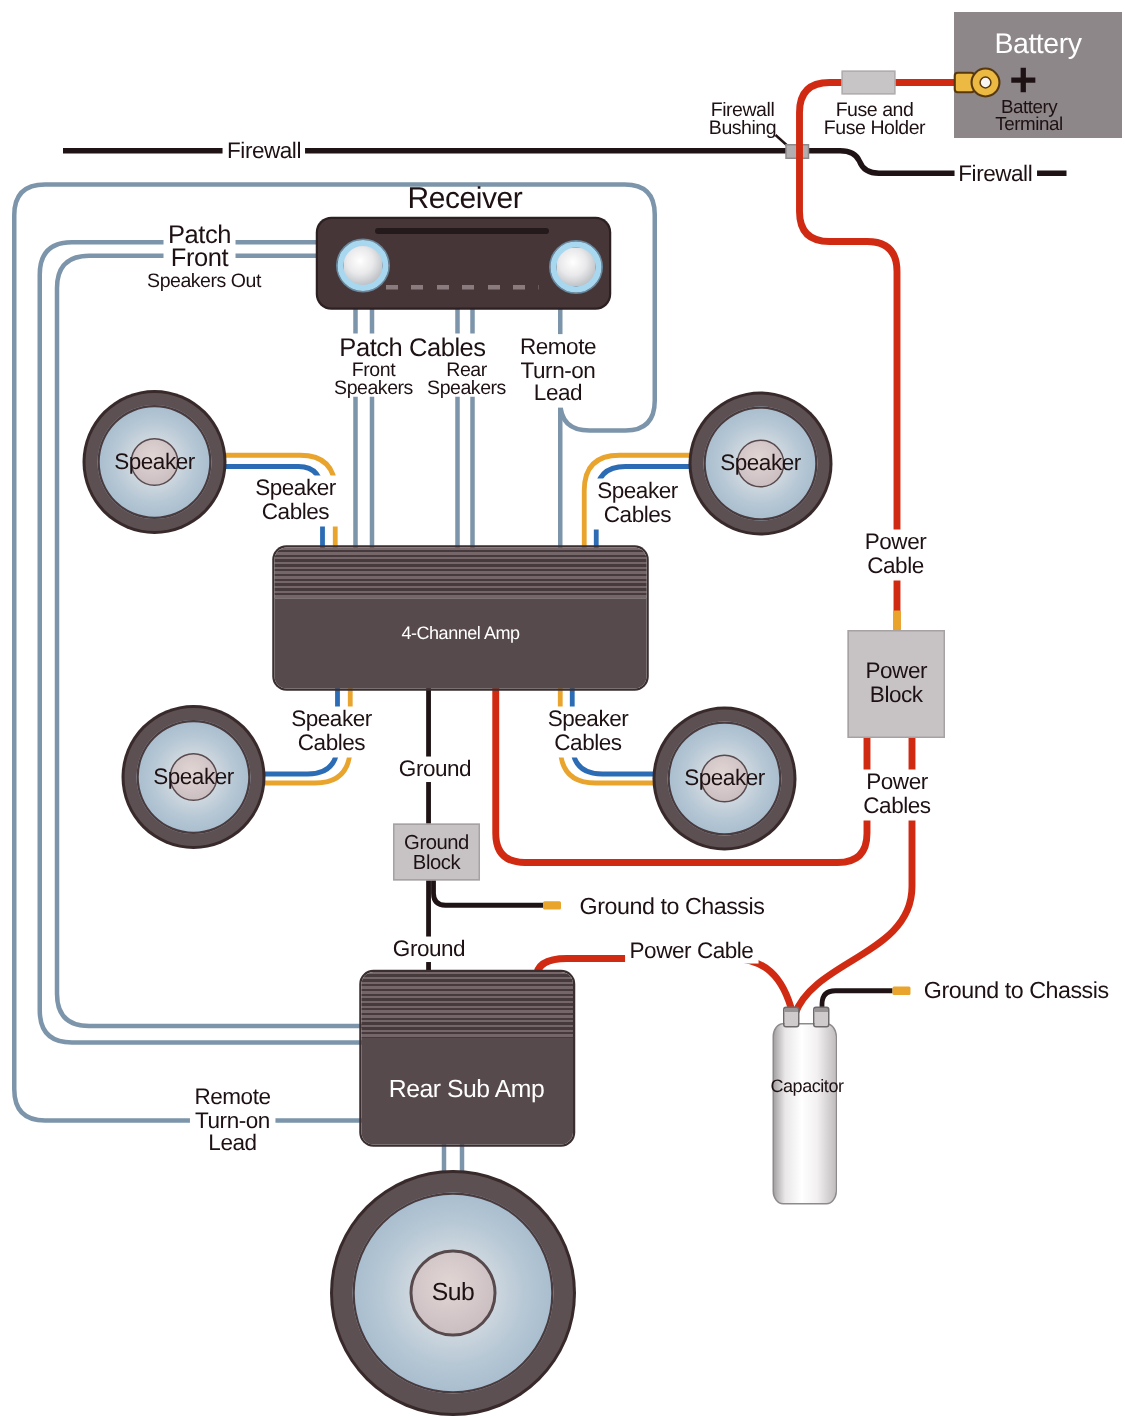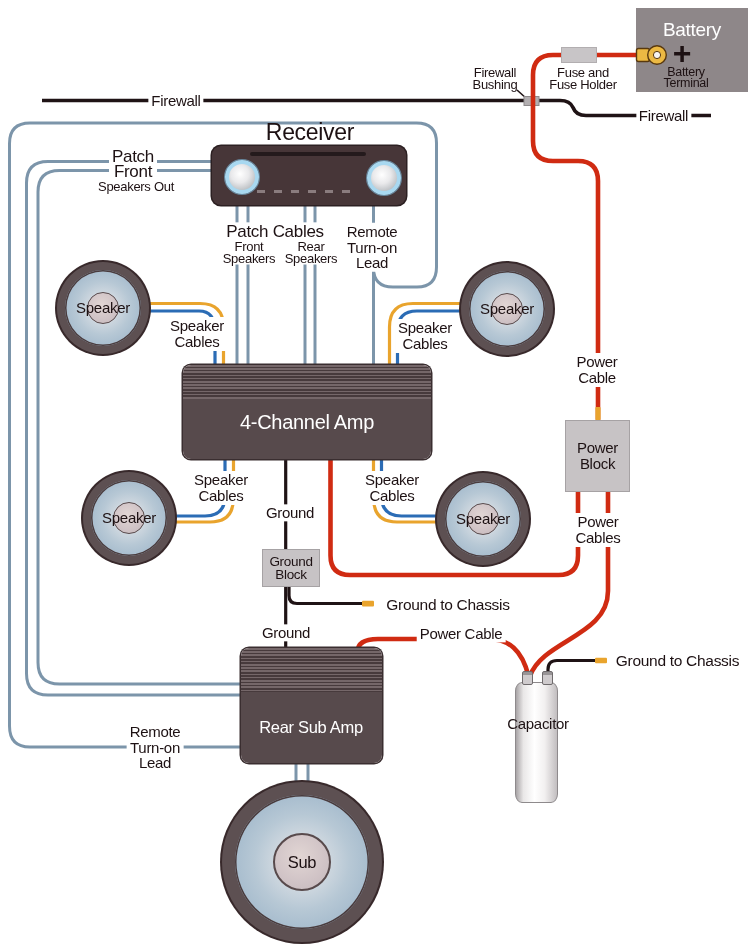--- a/index.html
+++ b/index.html
@@ -176,21 +176,21 @@
   </div>
   <div class="spk" id="spk-br">
     <div class="cone"></div>
     <div class="dustcap"></div>
   </div>
   <div class="spk" id="sub-spk">
     <div class="cone"></div>
     <div class="dustcap"></div>
   </div>
 
-  <div class="lbl" style="left:310px;top:133px;font-size:23px;text-align:center;">Receiver</div>
+  <div class="lbl" style="left:310px;top:133px;font-size:20px;text-align:center;">Receiver</div>
   <div class="lbl bg" style="left:133px;top:164px;font-size:17px;line-height:15px;">Patch
 Front</div>
   <div class="lbl" style="left:136px;top:186.5px;font-size:13px;">Speakers Out</div>
   <div class="lbl bg" style="left:275px;top:232px;font-size:17px;">Patch Cables</div>
   <div class="lbl bg" style="left:249px;top:252px;font-size:13px;line-height:11.5px;">Front
 Speakers</div>
   <div class="lbl bg" style="left:311px;top:252px;font-size:13px;line-height:11.5px;">Rear
 Speakers</div>
   <div class="lbl bg" style="left:372px;top:247px;font-size:15px;line-height:15.5px;">Remote
 Turn-on
@@ -212,33 +212,33 @@
   <div class="lbl bg" style="left:286px;top:632.5px;font-size:15px;">Ground</div>
 
   <div class="lbl bg" style="left:597px;top:370px;font-size:15px;line-height:16px;">Power
 Cable</div>
   <div class="lbl" style="left:597.5px;top:456px;font-size:15px;line-height:16px;">Power
 Block</div>
   <div class="lbl bg" style="left:598px;top:530px;font-size:15px;line-height:16px;">Power
 Cables</div>
   <div class="lbl bg" style="left:461px;top:634px;font-size:15px;">Power Cable</div>
   <div class="lbl" style="left:677.5px;top:660.5px;font-size:15.5px;white-space:nowrap;">Ground to Chassis</div>
-  <div class="lbl" style="left:538px;top:724px;font-size:15px;">Capacitor</div>
+  <div class="lbl" style="left:538px;top:724px;font-size:12px;">Capacitor</div>
   <div class="lbl bg" style="left:155px;top:747px;font-size:15px;line-height:15.5px;">Remote
 Turn-on
 Lead</div>
 
   <div class="lbl bg" style="left:176px;top:100.5px;font-size:15px;">Firewall</div>
   <div class="lbl bg" style="left:663.5px;top:115.5px;font-size:15px;">Firewall</div>
   <div class="lbl" style="left:495px;top:79px;font-size:13px;line-height:12px;">Firewall
 Bushing</div>
   <div class="lbl bg" style="left:583px;top:78.5px;font-size:13px;line-height:12px;">Fuse and
 Fuse Holder</div>
 
-  <div class="lbl white" style="left:307px;top:421.5px;font-size:20px;">4-Channel Amp</div>
+  <div class="lbl white" style="left:307px;top:421.5px;font-size:12px;">4-Channel Amp</div>
   <div class="lbl white" style="left:311px;top:727px;font-size:16.5px;">Rear Sub Amp</div>
 
   <div class="lbl white" style="left:692px;top:30px;font-size:19px;">Battery</div>
   <div class="lbl" style="left:686px;top:77.5px;font-size:12.5px;line-height:11.5px;">Battery
 Terminal</div>
   <div class="lbl" style="left:682px;top:53px;font-size:32px;font-weight:bold;">+</div>
 
   <div class="lbl" style="left:103px;top:308px;font-size:15px;">Speaker</div>
   <div class="lbl" style="left:507px;top:309px;font-size:15px;">Speaker</div>
   <div class="lbl" style="left:129px;top:518px;font-size:15px;">Speaker</div>

